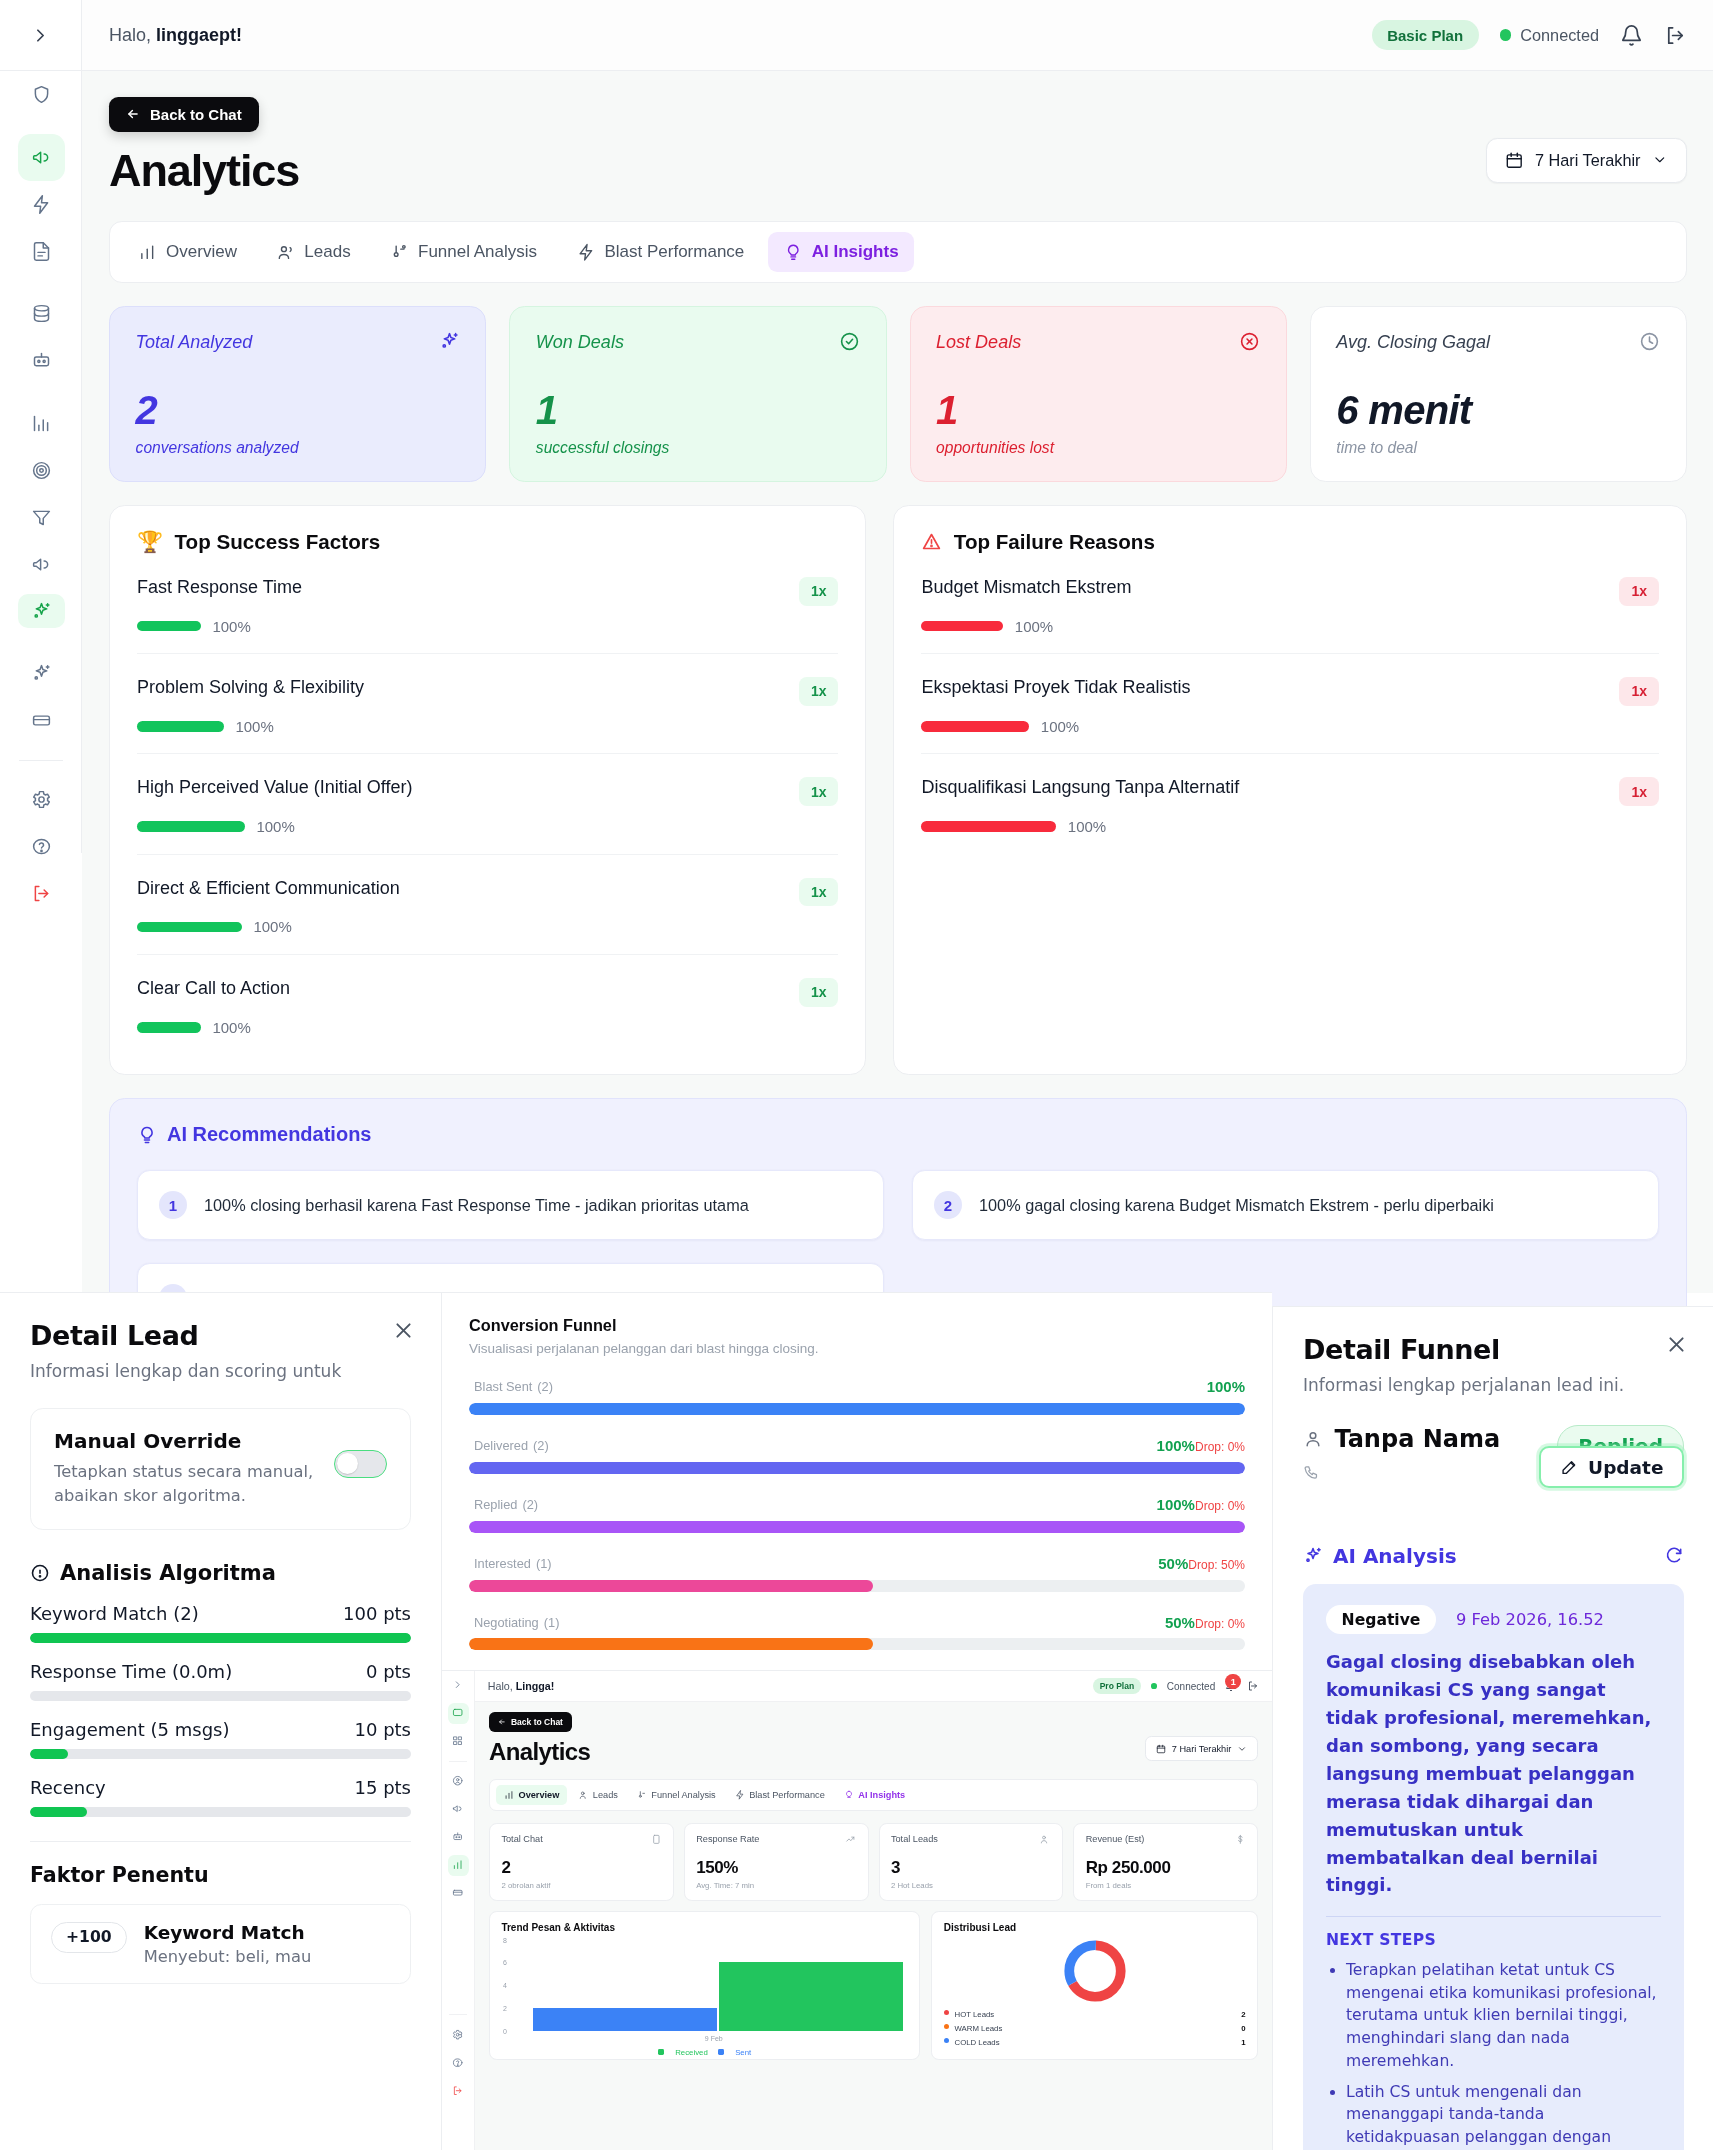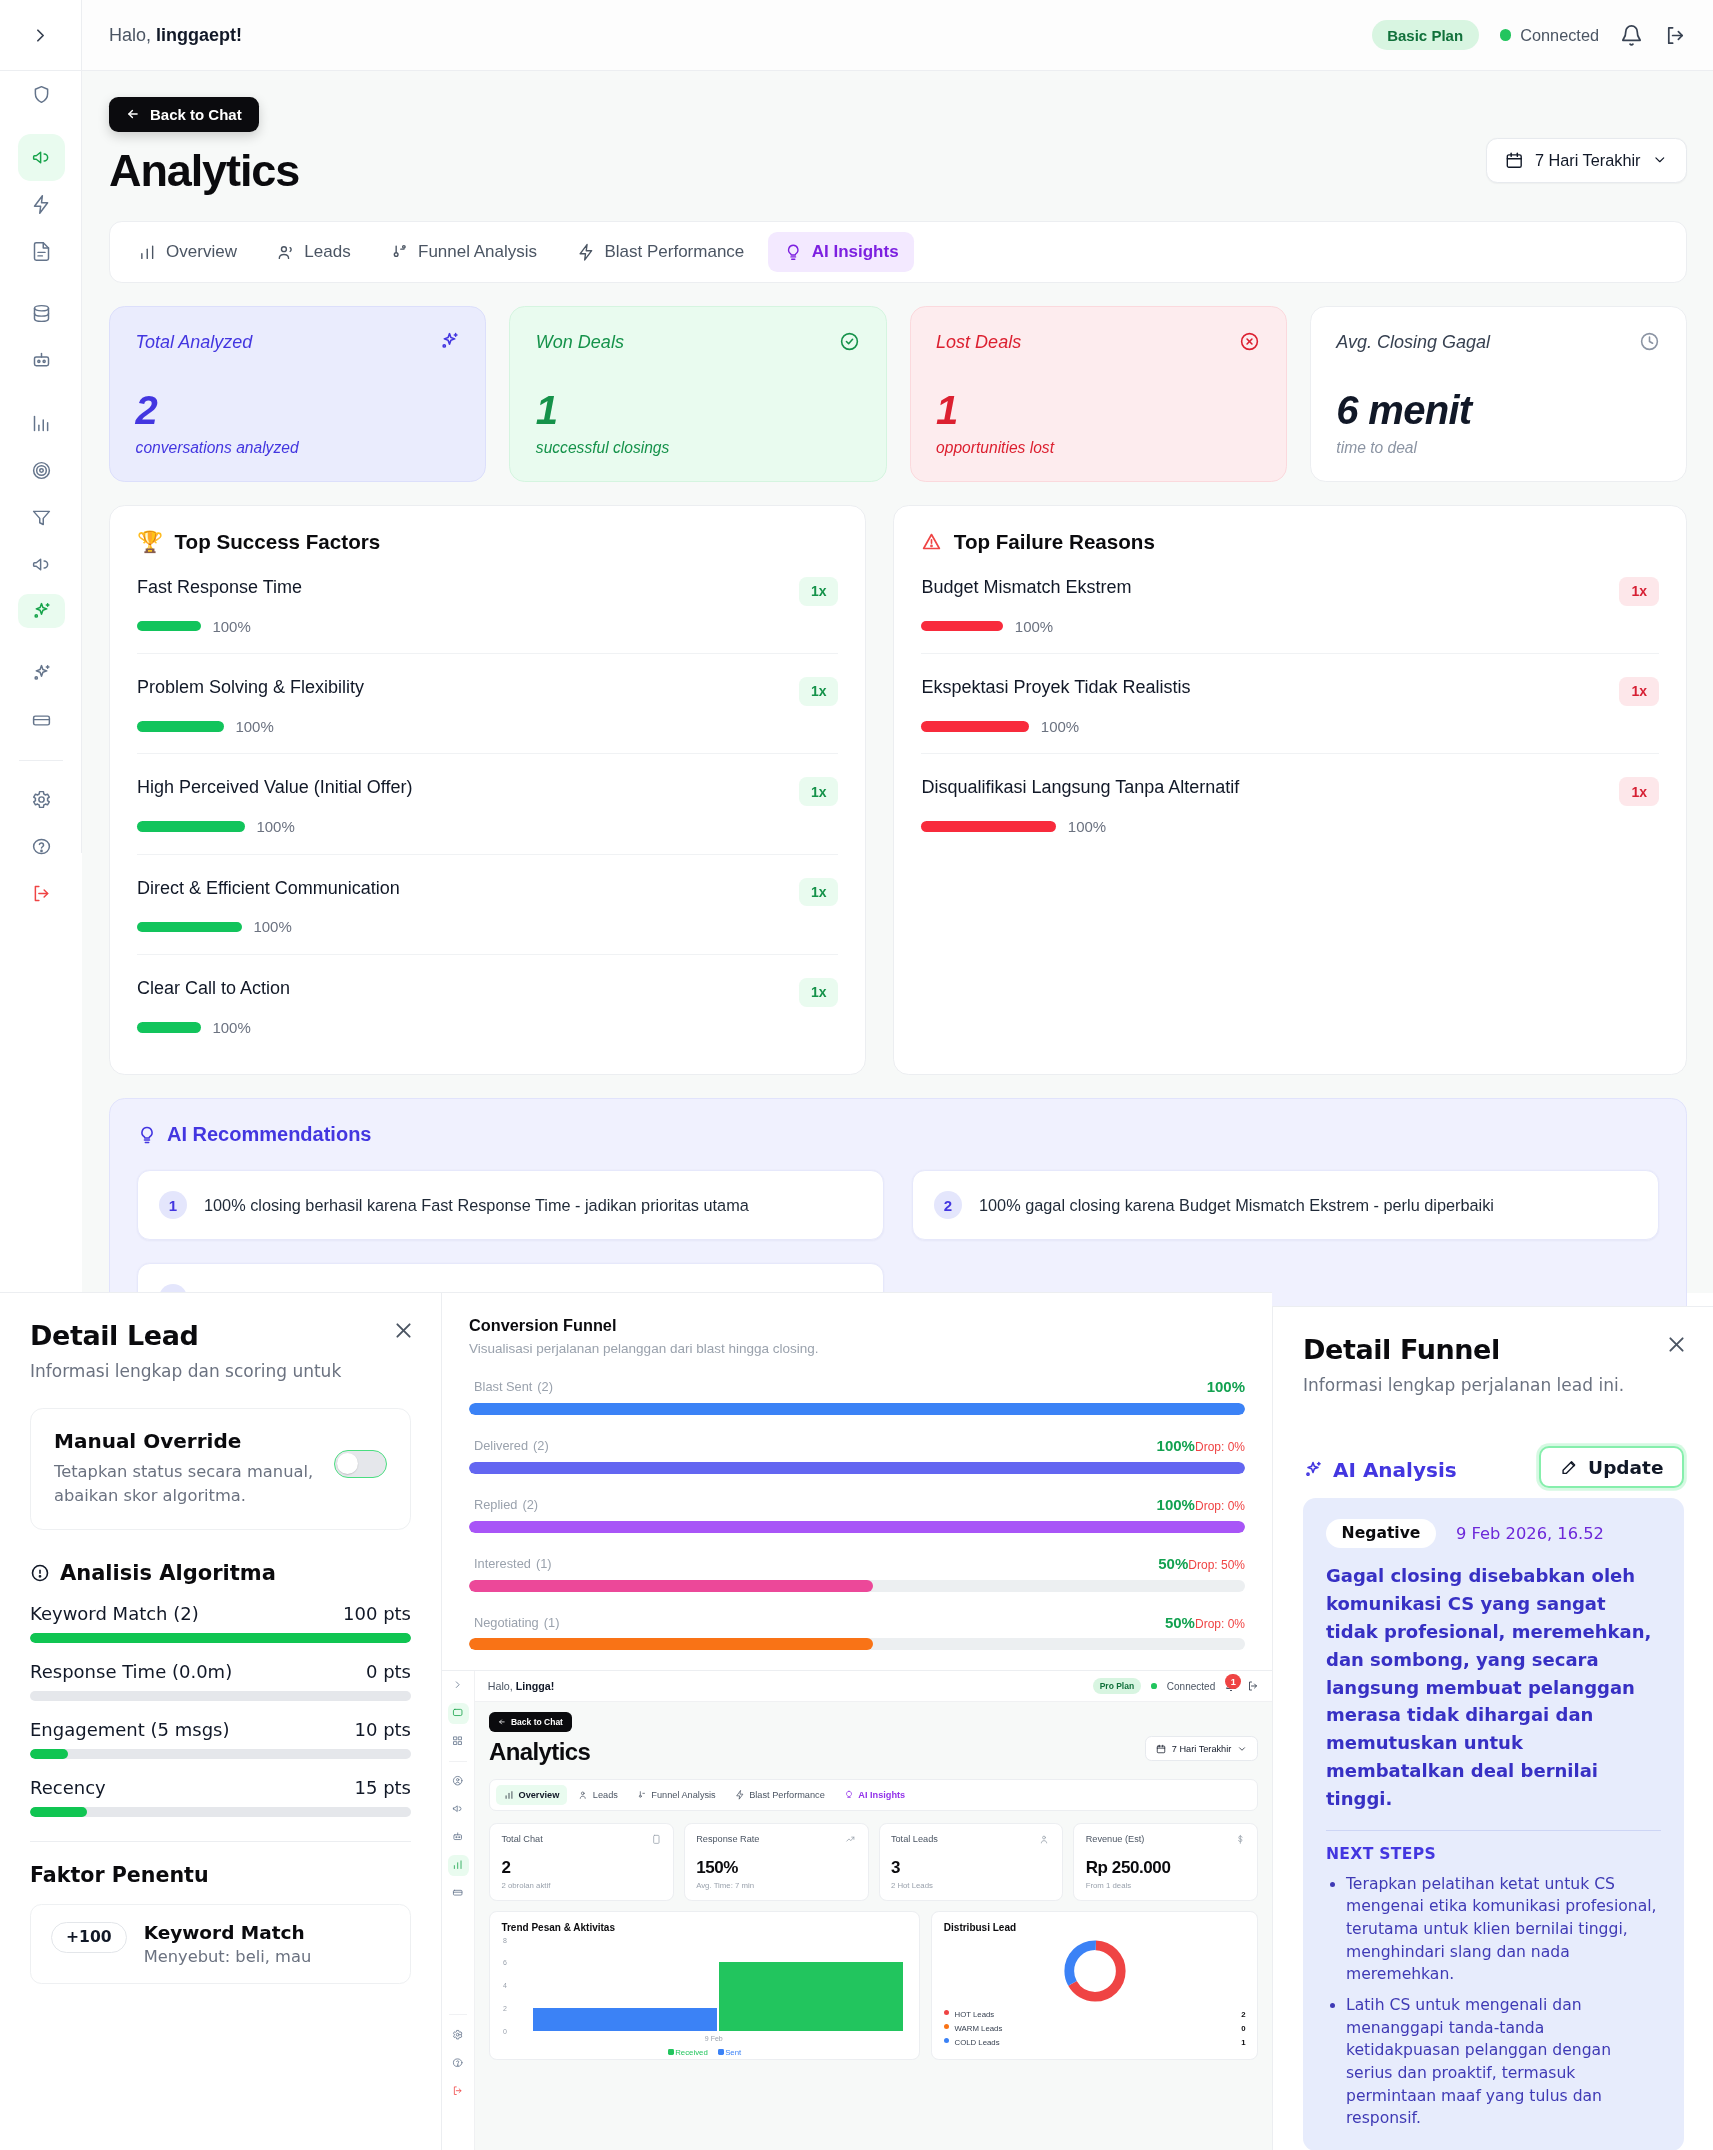--- a/index.html
+++ b/index.html
@@ -173,21 +173,21 @@
   .nsc .sb{font-size:7.8px;color:#9aa2ad;margin-top:2.8px;}
   .ncharts{margin-top:10px;display:grid;grid-template-columns:1.32fr 1fr;gap:11.4px;}
   .nch{background:#fff;border:0.7px solid #eceef1;border-radius:7.8px;padding:10px 11.4px;height:149px;}
   .nch .ct{font-size:10px;font-weight:700;color:#0b0b0e;}
   .plot{position:relative;height:91px;margin-top:7px;margin-left:18.5px;}
   .yl{position:absolute;left:-17px;font-size:7px;color:#9aa2ad;transform:translateY(-50%);}
   .bars{position:absolute;left:12.8px;right:4.3px;bottom:0;height:100%;display:flex;align-items:flex-end;gap:1.4px;}
   .bars i{display:block;}
   .xlab{text-align:center;font-size:7px;color:#9aa2ad;margin-top:4.3px;margin-left:18.5px;}
   .leg{display:flex;justify-content:center;gap:10px;margin-top:5.7px;font-size:7.8px;}
-  .leg span{display:flex;align-items:center;gap:1px;}
+  .leg span{display:flex;align-items:center;gap:11px;}
   .leg b{width:6.4px;height:6.4px;border-radius:1.4px;display:block;}
   .donutwrap{display:flex;justify-content:center;margin-top:4.3px;}
   .legrow{display:flex;align-items:flex-start;font-size:7.8px;color:#374151;margin-top:5px;}
   .legrow .d{width:5px;height:5px;border-radius:50%;margin-right:5.7px;}
   .legrow .v{margin-left:auto;font-weight:700;color:#0b0b0e;}
 
   
   #detailFunnel{position:absolute;right:0;top:1306px;width:442px;height:845px;background:#fff;border-top:0.7px solid #eceef1;border-left:0.7px solid #eceef1;padding:27px 30px;z-index:12;overflow:hidden;font-family:"DejaVu Sans",sans-serif;}
   #detailFunnel h2{font-size:27px;font-weight:700;color:#0b0b0e;letter-spacing:-0.4px;}
   #detailFunnel .sub{font-size:17px;color:#6b7280;margin-top:10px;}
@@ -1005,20 +1005,37 @@
 <div id="detailFunnel">
   <div class="xbtn">
       <svg viewBox="0 0 24 24">
         <line x1="5" y1="5" x2="19" y2="19"></line>
         <line x1="19" y1="5" x2="5" y2="19"></line>
       </svg>
     </div>
   <h2>Detail Funnel</h2>
   <div class="sub">Informasi lengkap perjalanan lead ini.</div>
 
+  <div class="leadrow">
+    <div>
+      <div class="nm">
+          <svg viewBox="0 0 24 24">
+            <circle cx="12" cy="8" r="3.4"></circle>
+            <path d="M5 20c0-3.6 3-6 7-6s7 2.4 7 6"></path>
+          </svg>
+          <span>Tanpa Nama</span>
+        </div>
+      <div class="phrow">
+          <svg viewBox="0 0 24 24">
+            <path d="M5 4h3l2 5-2 1a11 11 0 005 5l1-2 5 2v3a2 2 0 01-2 2A16 16 0 013 6a2 2 0 012-2z"></path>
+          </svg>
+        </div>
+    </div>
+    <div class="rpill">Replied</div>
+  </div>
   <div class="updbtn">
       <svg viewBox="0 0 24 24">
         <path d="M4 20h4l11-11-4-4L4 16z"></path>
         <line x1="14" y1="6" x2="18" y2="10"></line>
       </svg>
       <span>Update</span>
     </div>
 
   <div class="aiah">
     <svg viewBox="0 0 24 24">

